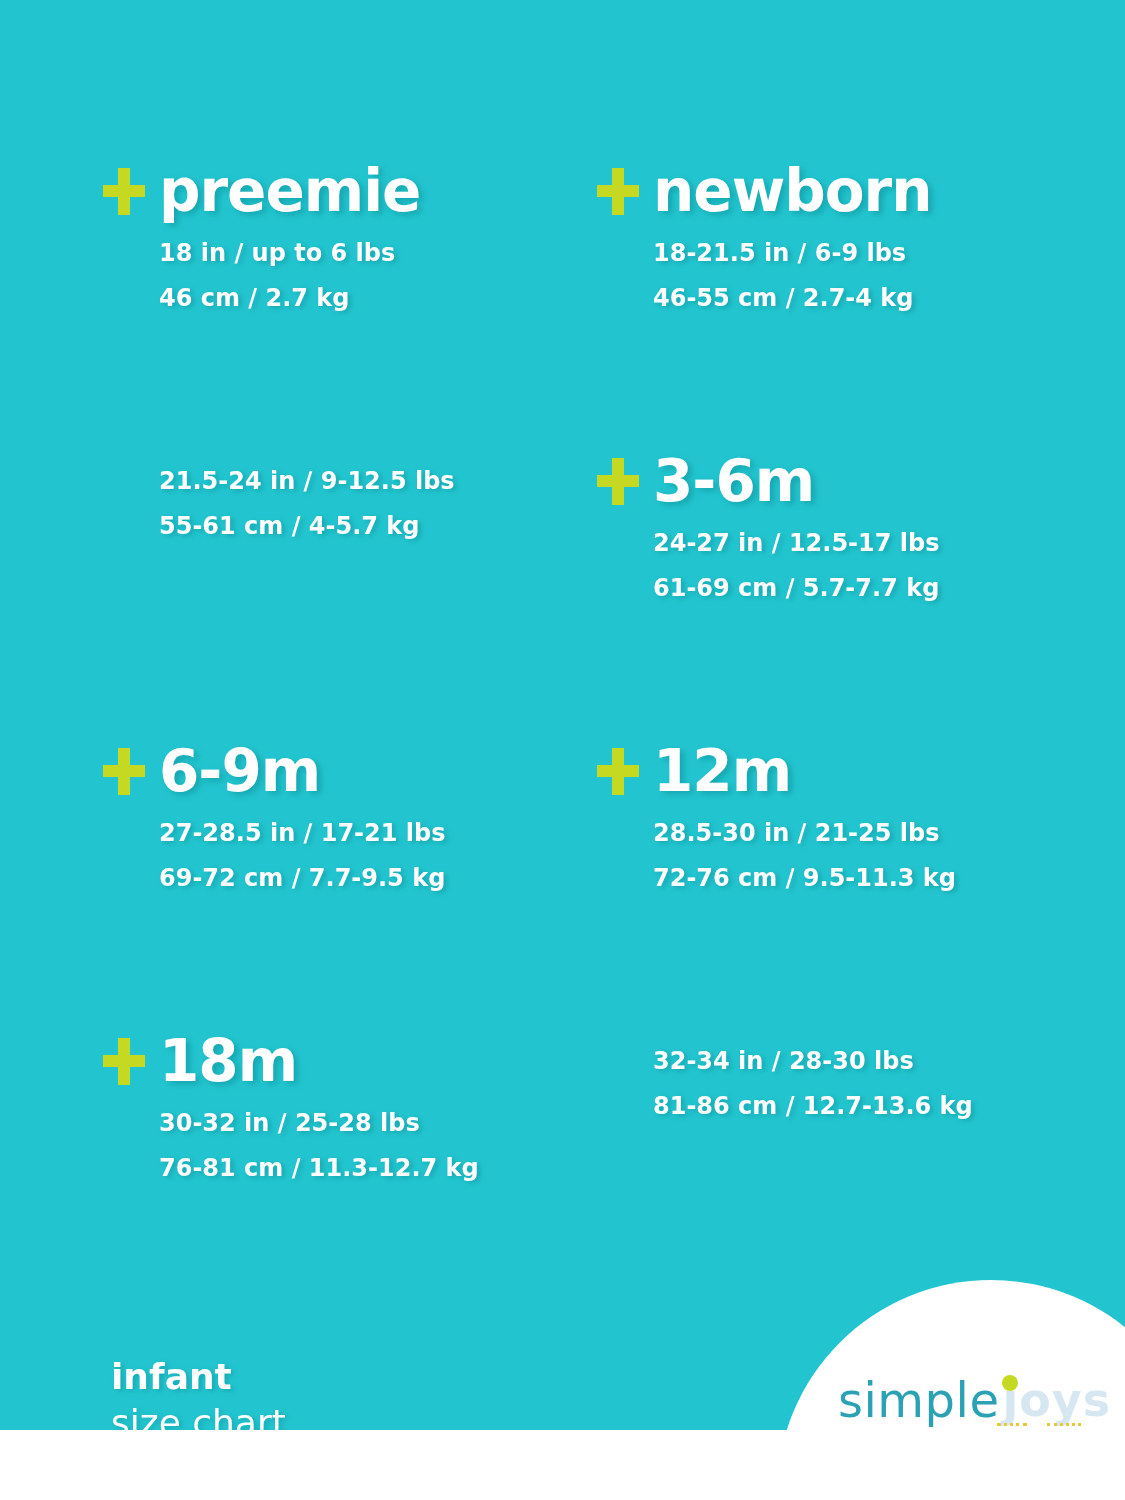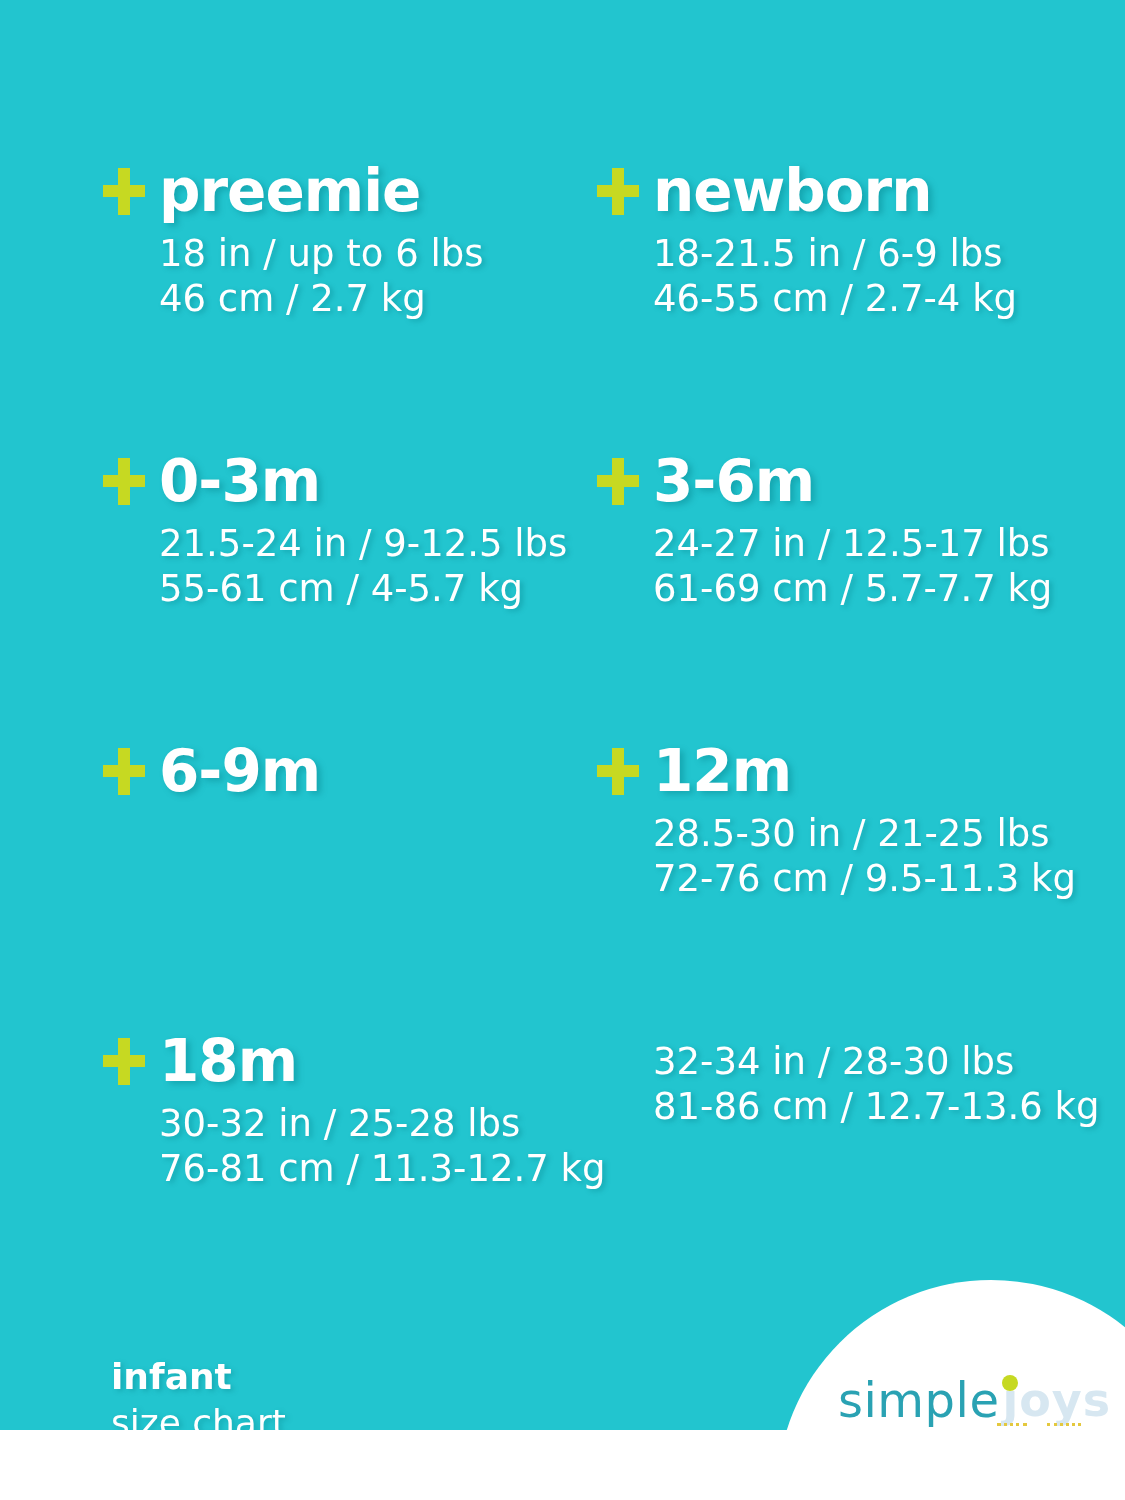--- a/index.html
+++ b/index.html
@@ -58,22 +58,22 @@
     font-weight: bold;
     color: var(--text);
     line-height: 1;
     letter-spacing: -1px;
     text-shadow: 4px 3px 6px rgba(0, 120, 130, 0.40);
     white-space: nowrap;
   }
 
   .details { margin-left: 56px; margin-top: 9px; }
   .detail {
-    font-size: 37px;
-    font-weight: normal;
+    font-size: 24px;
+    font-weight: bold;
     color: var(--text);
     line-height: 45px;
     text-shadow: 3px 2px 5px rgba(0, 120, 130, 0.40);
     white-space: nowrap;
   }
 
   
   .footer { position: absolute; left: 63px; top: 1354px; color: var(--text); margin-left: 48px; }
   .footer .title {
     font-size: 36px; font-weight: bold; line-height: 46px;
@@ -170,24 +170,20 @@
       <span class="plus"></span>
       <span class="name">newborn</span>
     </div>
     <div class="details">
       <div class="detail">18-21.5 in / 6-9 lbs</div>
       <div class="detail">46-55 cm / 2.7-4 kg</div>
     </div>
   </div>
 
   <div class="cell r1 c0">
-    <div class="head">
-      <span class="plus"></span>
-      <span class="name">0-3m</span>
-    </div>
     <div class="details">
       <div class="detail">21.5-24 in / 9-12.5 lbs</div>
       <div class="detail">55-61 cm / 4-5.7 kg</div>
     </div>
   </div>
 
   <div class="cell r1 c1">
     <div class="head">
       <span class="plus"></span>
       <span class="name">3-6m</span>
@@ -195,20 +191,24 @@
     <div class="details">
       <div class="detail">24-27 in / 12.5-17 lbs</div>
       <div class="detail">61-69 cm / 5.7-7.7 kg</div>
     </div>
   </div>
 
   <div class="cell r2 c0">
     <div class="head">
       <span class="plus"></span>
       <span class="name">6-9m</span>
+    </div>
+    <div class="details">
+      <div class="detail">27-28.5 in / 17-21 lbs</div>
+      <div class="detail">69-72 cm / 7.7-9.5 kg</div>
     </div>
   </div>
 
   <div class="cell r2 c1">
     <div class="head">
       <span class="plus"></span>
       <span class="name">12m</span>
     </div>
     <div class="details">
       <div class="detail">28.5-30 in / 21-25 lbs</div>

